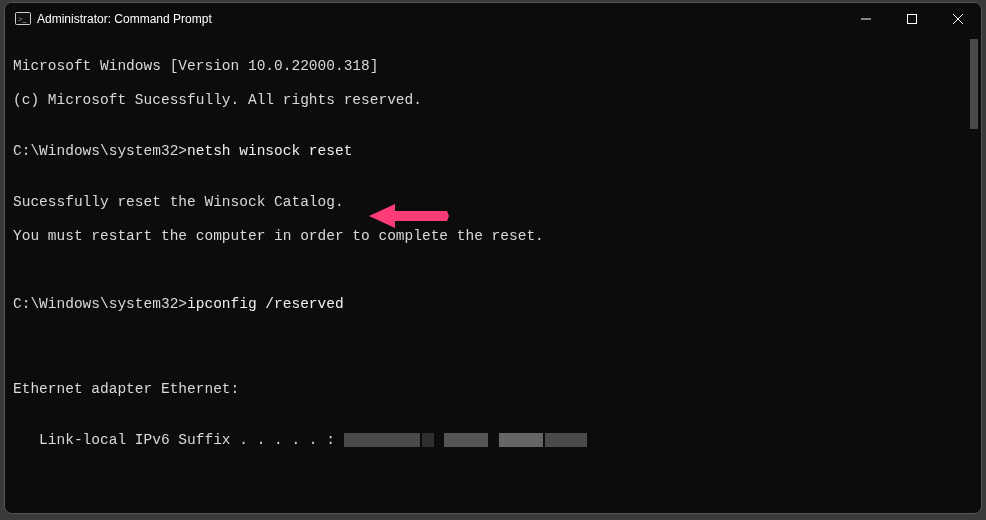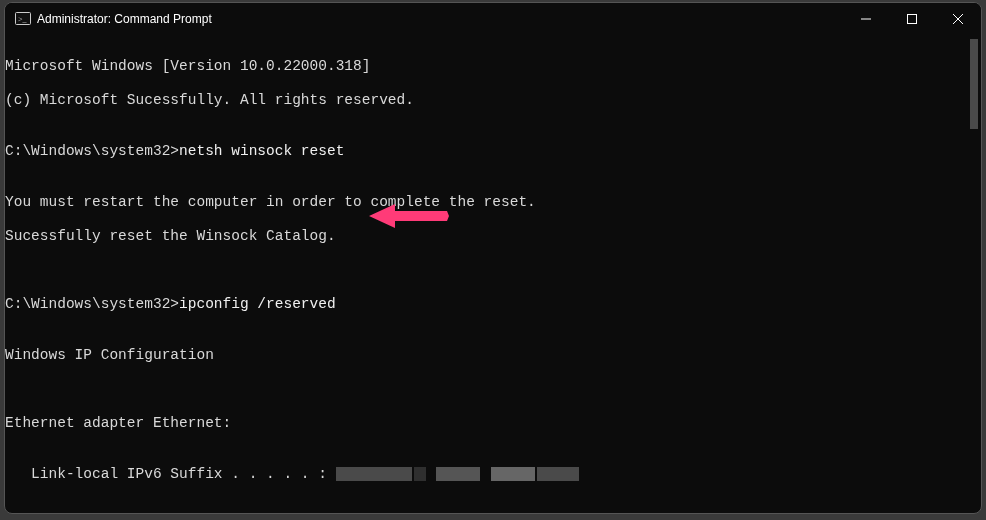--- a/index.html
+++ b/index.html
@@ -51,21 +51,21 @@
     height: 32px;
     display: flex;
     align-items: center;
     justify-content: center;
     color: #ffffff;
     cursor: pointer;
   }
   .terminal-area {
     flex: 1;
     position: relative;
-    padding: 6px 8px 8px 0;
+    padding: 6px 8px 8px 8px;
     color: #d9d9d9;
     font-size: 14.5px;
     line-height: 17px;
     white-space: pre;
     overflow: hidden;
   }
   .scrollbar {
     position: absolute;
     right: 3px;
     top: 36px;
@@ -127,27 +127,26 @@
       </div>
     </div>
   </div>
 
   <div class="terminal-area">
 <div class="line">Microsoft Windows [Version 10.0.22000.318]</div>
 <div class="line">(c) Microsoft Sucessfully. All rights reserved.</div>
 <div class="line"></div>
 <div class="line"><span>C:\Windows\system32&gt;</span><span class="bright">netsh winsock reset</span></div>
 <div class="line"></div>
+<div class="line">Sucessfully reset the Winsock Catalog.</div>
 <div class="line">You must restart the computer in order to complete the reset.</div>
-<div class="line">Sucessfully reset the Winsock Catalog.</div>
 <div class="line"></div>
 <div class="line"></div>
 <div class="line"><span>C:\Windows\system32&gt;</span><span class="bright">ipconfig /reserved</span></div>
 <div class="line"></div>
-<div class="line">Windows IP Configuration</div>
 <div class="line"></div>
 <div class="line"></div>
 <div class="line">Ethernet adapter Ethernet:</div>
 <div class="line"></div>
 <div class="line"><span>   Link-local IPv6 Suffix . . . . . : </span><span class="redact r1"></span><span class="redact r2"></span> <span class="redact r3"></span> <span class="redact r4"></span><span class="redact r5"></span></div>
 
 <div class="line"></div>
 
 
     <div class="arrow">

